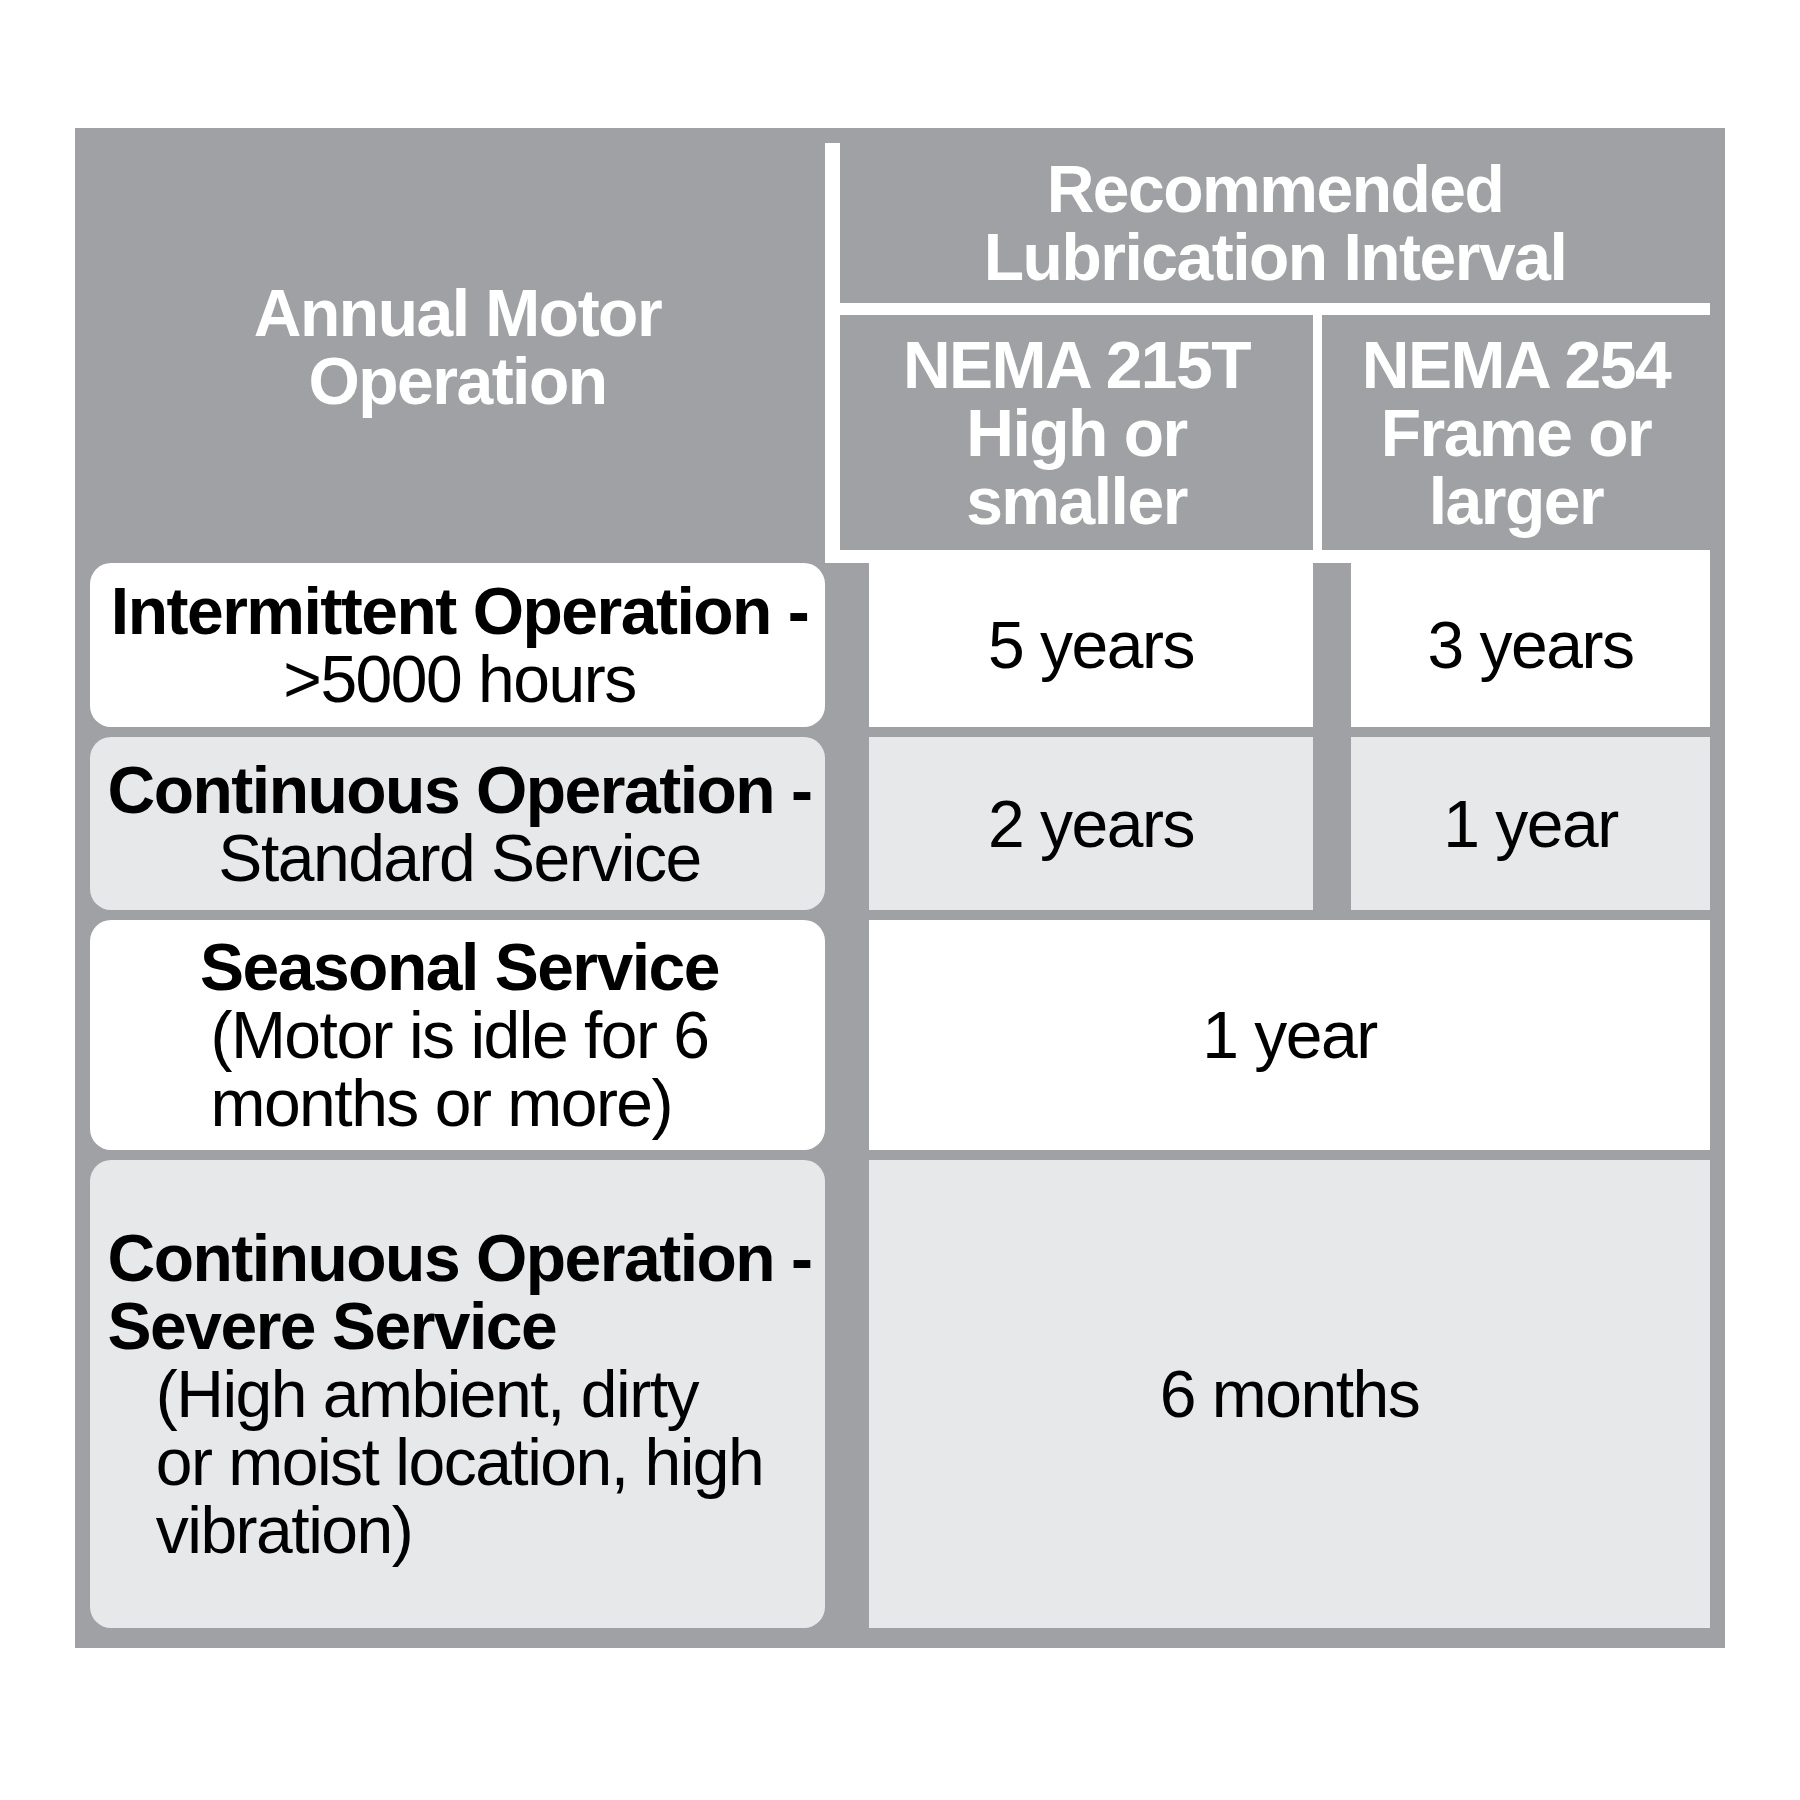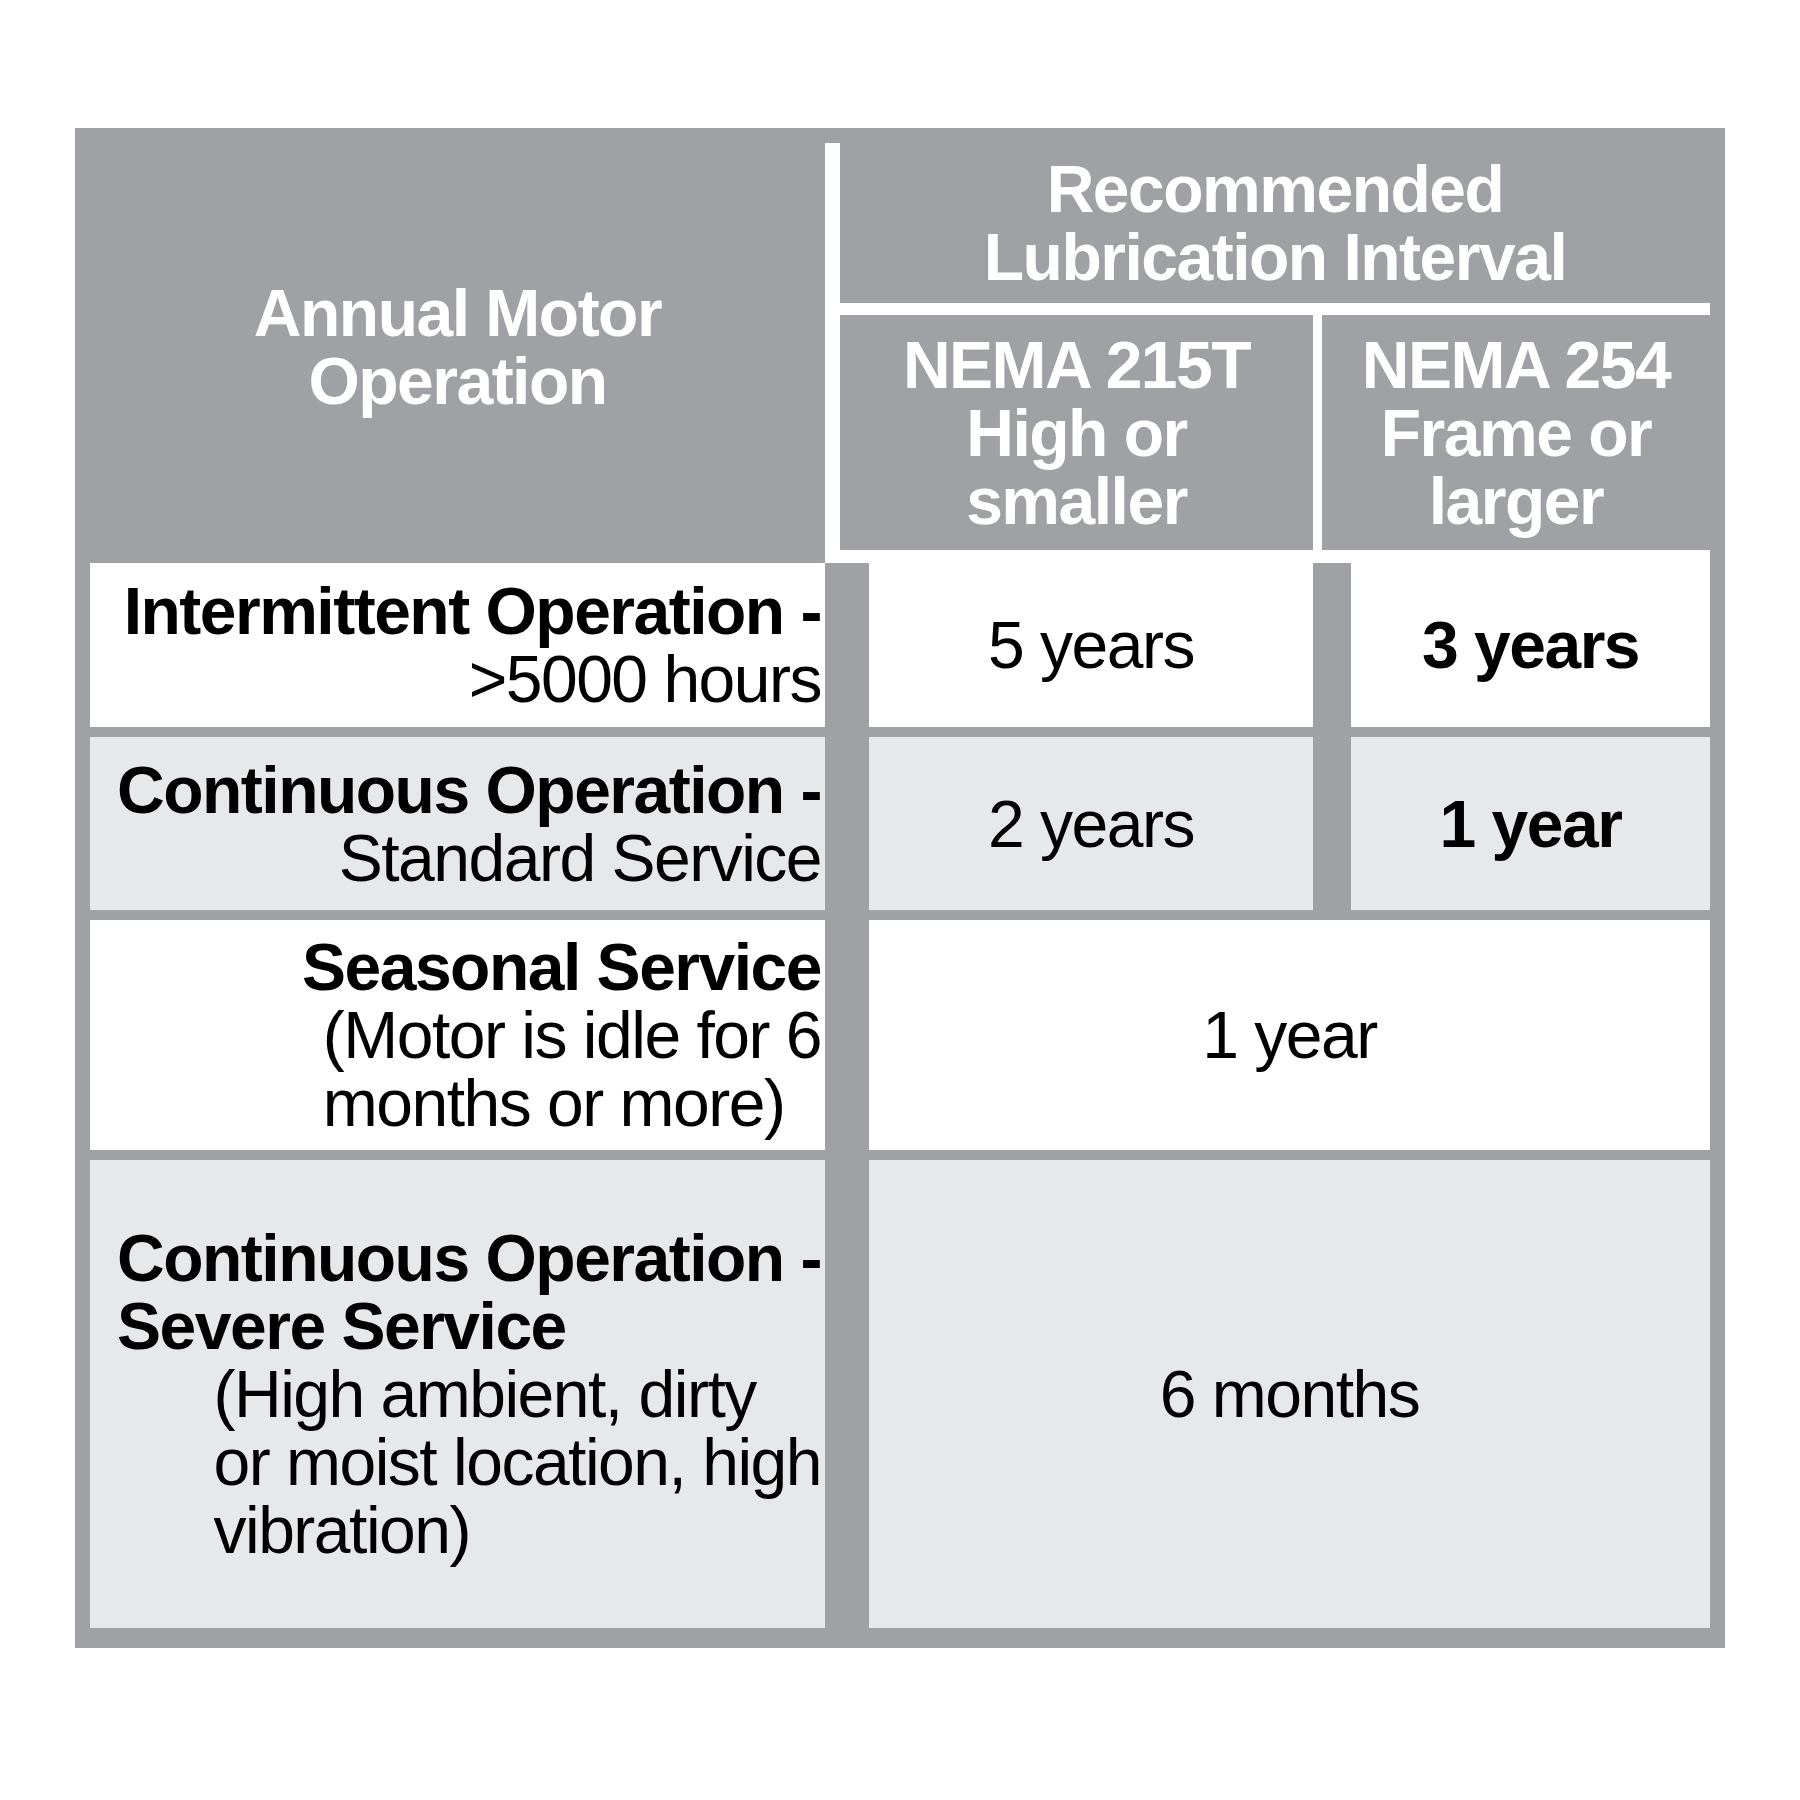--- a/index.html
+++ b/index.html
@@ -37,32 +37,33 @@
   .hdr-n1{grid-column:4;grid-row:4;}
   .hdr-n2{grid-column:6;grid-row:4;}
   .wdiv{background:#ffffff;}
   .vdiv-a{grid-column:3;grid-row:2/5;}
   .hdiv{grid-column:4/7;grid-row:3;}
   .vdiv-b{grid-column:5;grid-row:4;}
   .under-hdr{grid-column:3/7;grid-row:5;}
   .lbl{
     grid-column:2;
     text-align:left;
-    align-items:flex-end;
+    align-items:center;
     padding:6px 4px 6px 8px;
+    border-radius:21px;
   }
   .lbl .b{font-weight:700;white-space:pre-line;}
   .lbl .r{font-weight:400;white-space:pre-line;}
   .val{
     text-align:right;align-items:center;font-weight:400;margin-left:29px;
   }
   .bg-white{background:var(--row_white,#ffffff);}
   .bg-alt{background:var(--row_alt,#e7e8ea);}
   .r6{grid-row:6;} .r8{grid-row:8;} .r10{grid-row:10;} .r12{grid-row:12;}
-  .c4{grid-column:4;} .c6{grid-column:6;font-weight:bold;} .c4span{grid-column:4/7;}
+  .c4{grid-column:4;} .c6{grid-column:6;} .c4span{grid-column:4/7;}
 </style>
 </head>
 <body>
 
 <div class="page">
   <div class="tbl">
 
     <div class="cell hdr hdr-left">Annual Motor
 Operation</div>
 

